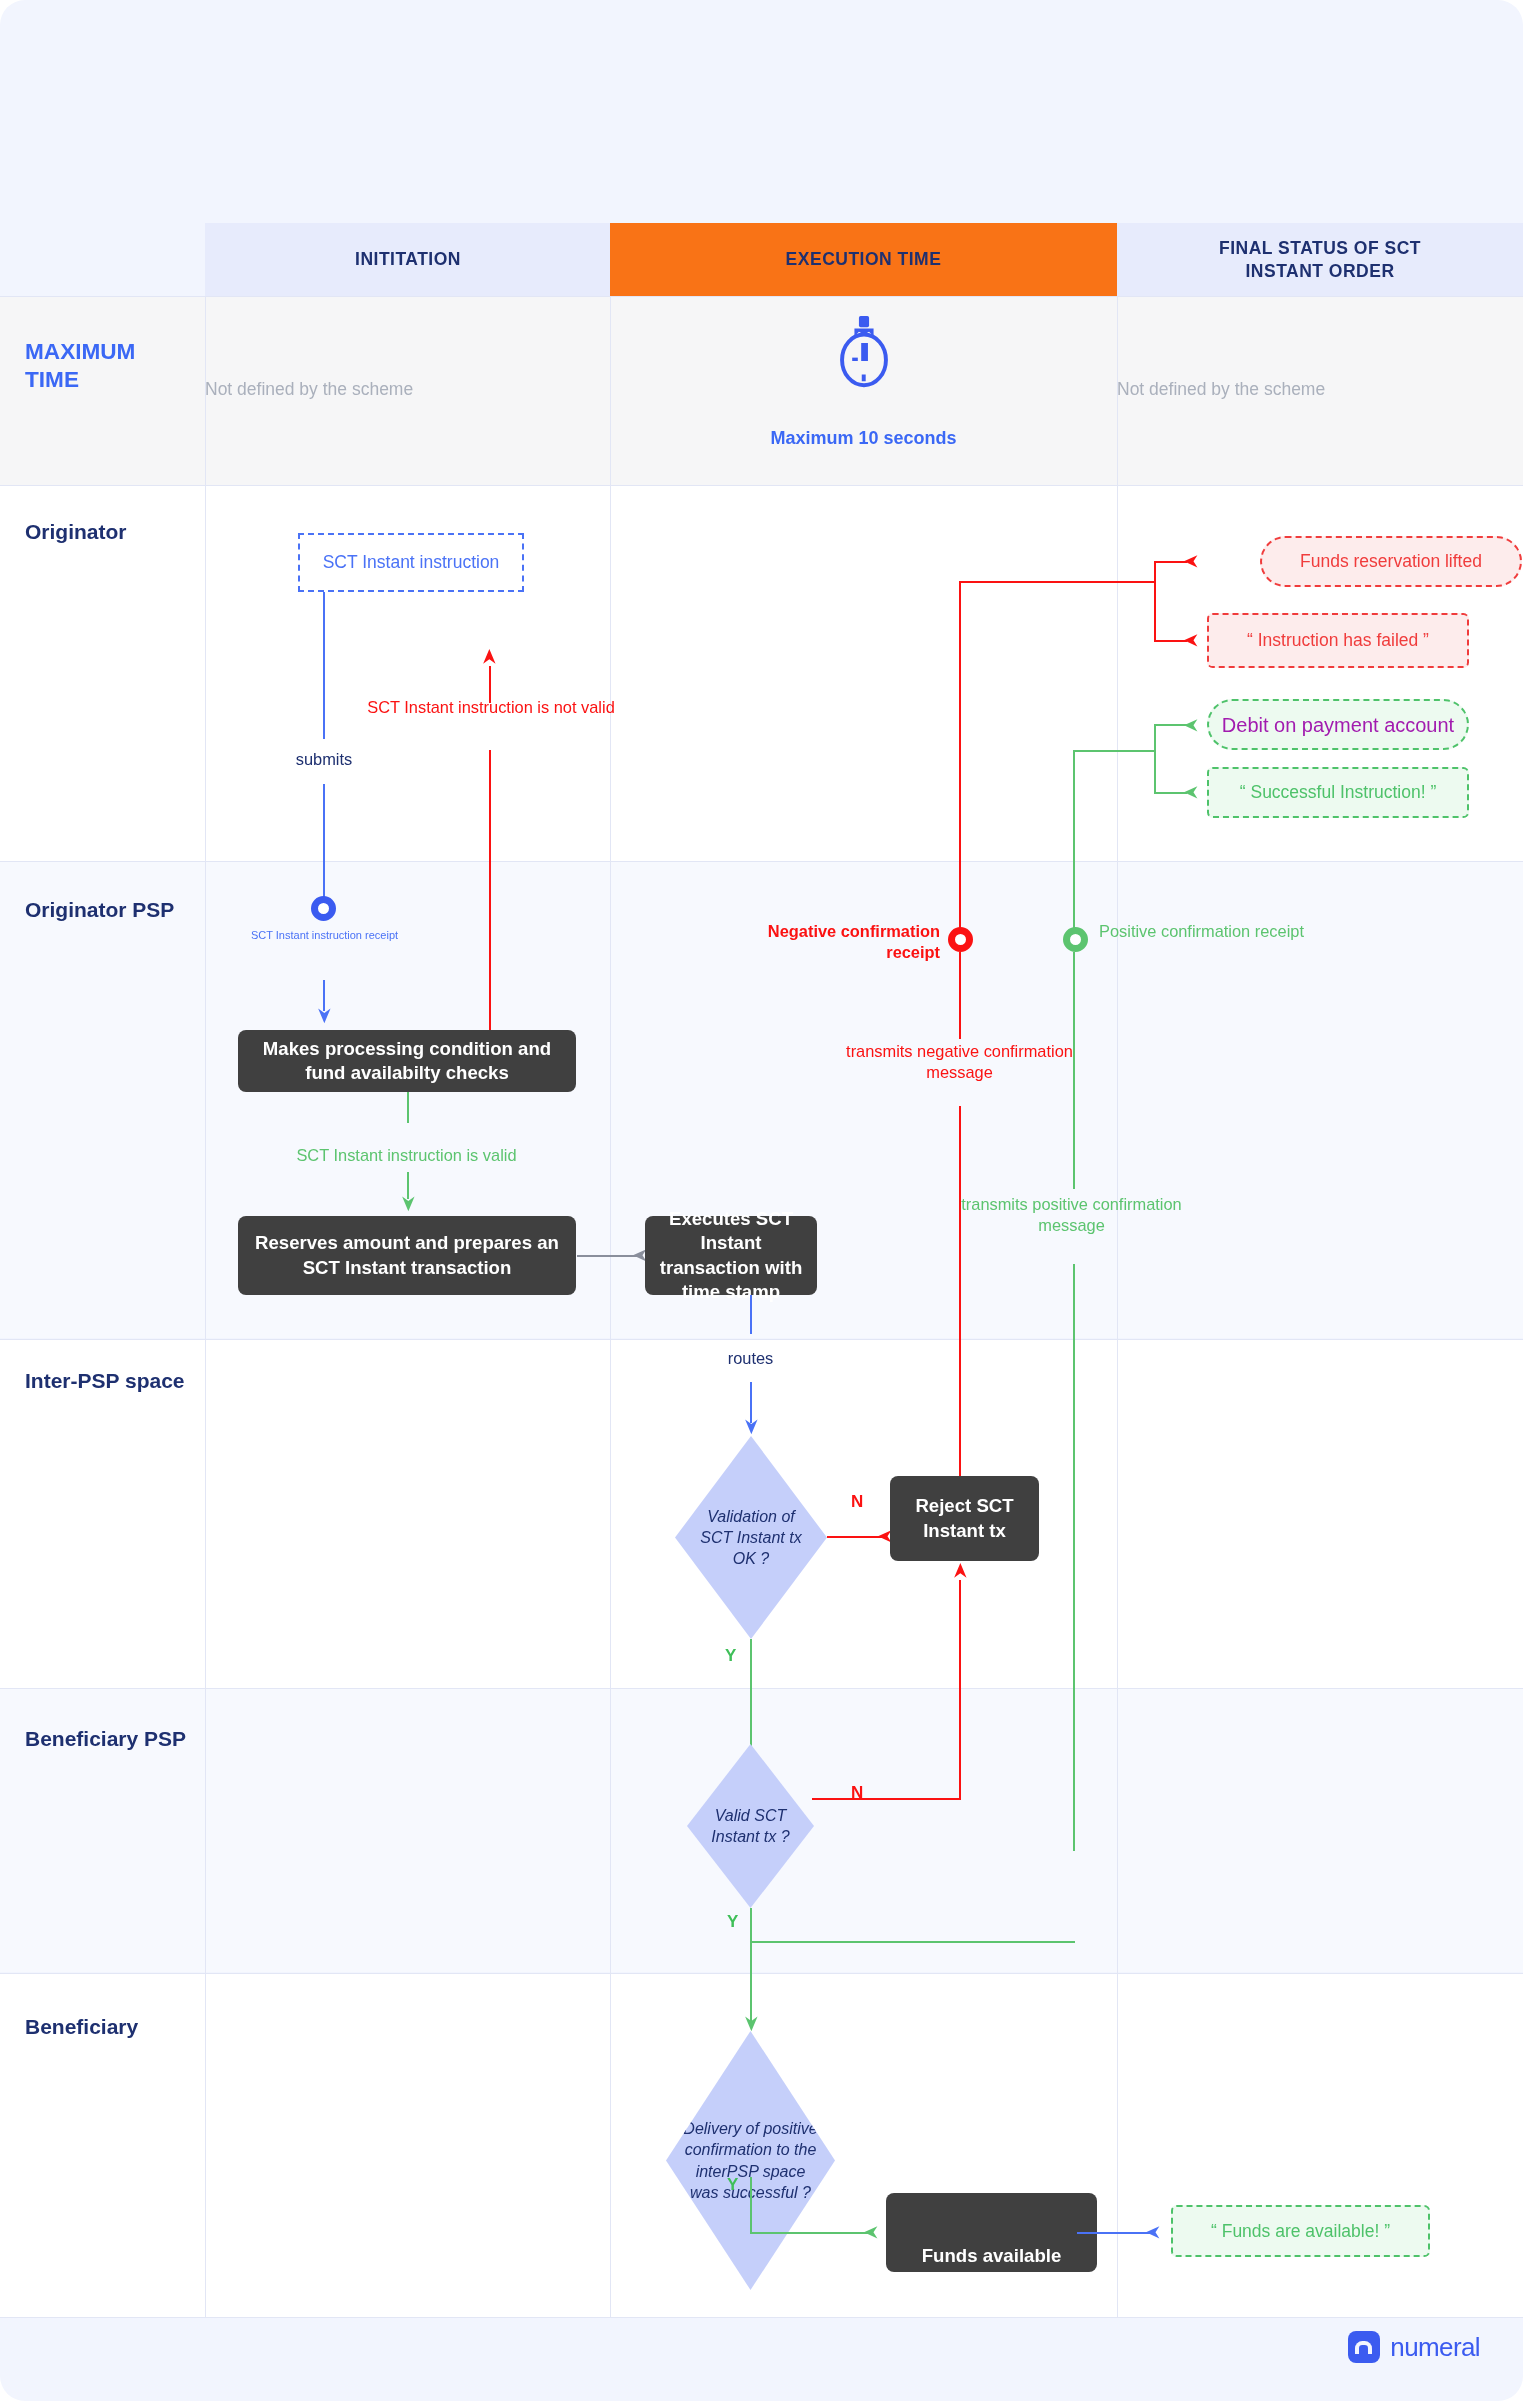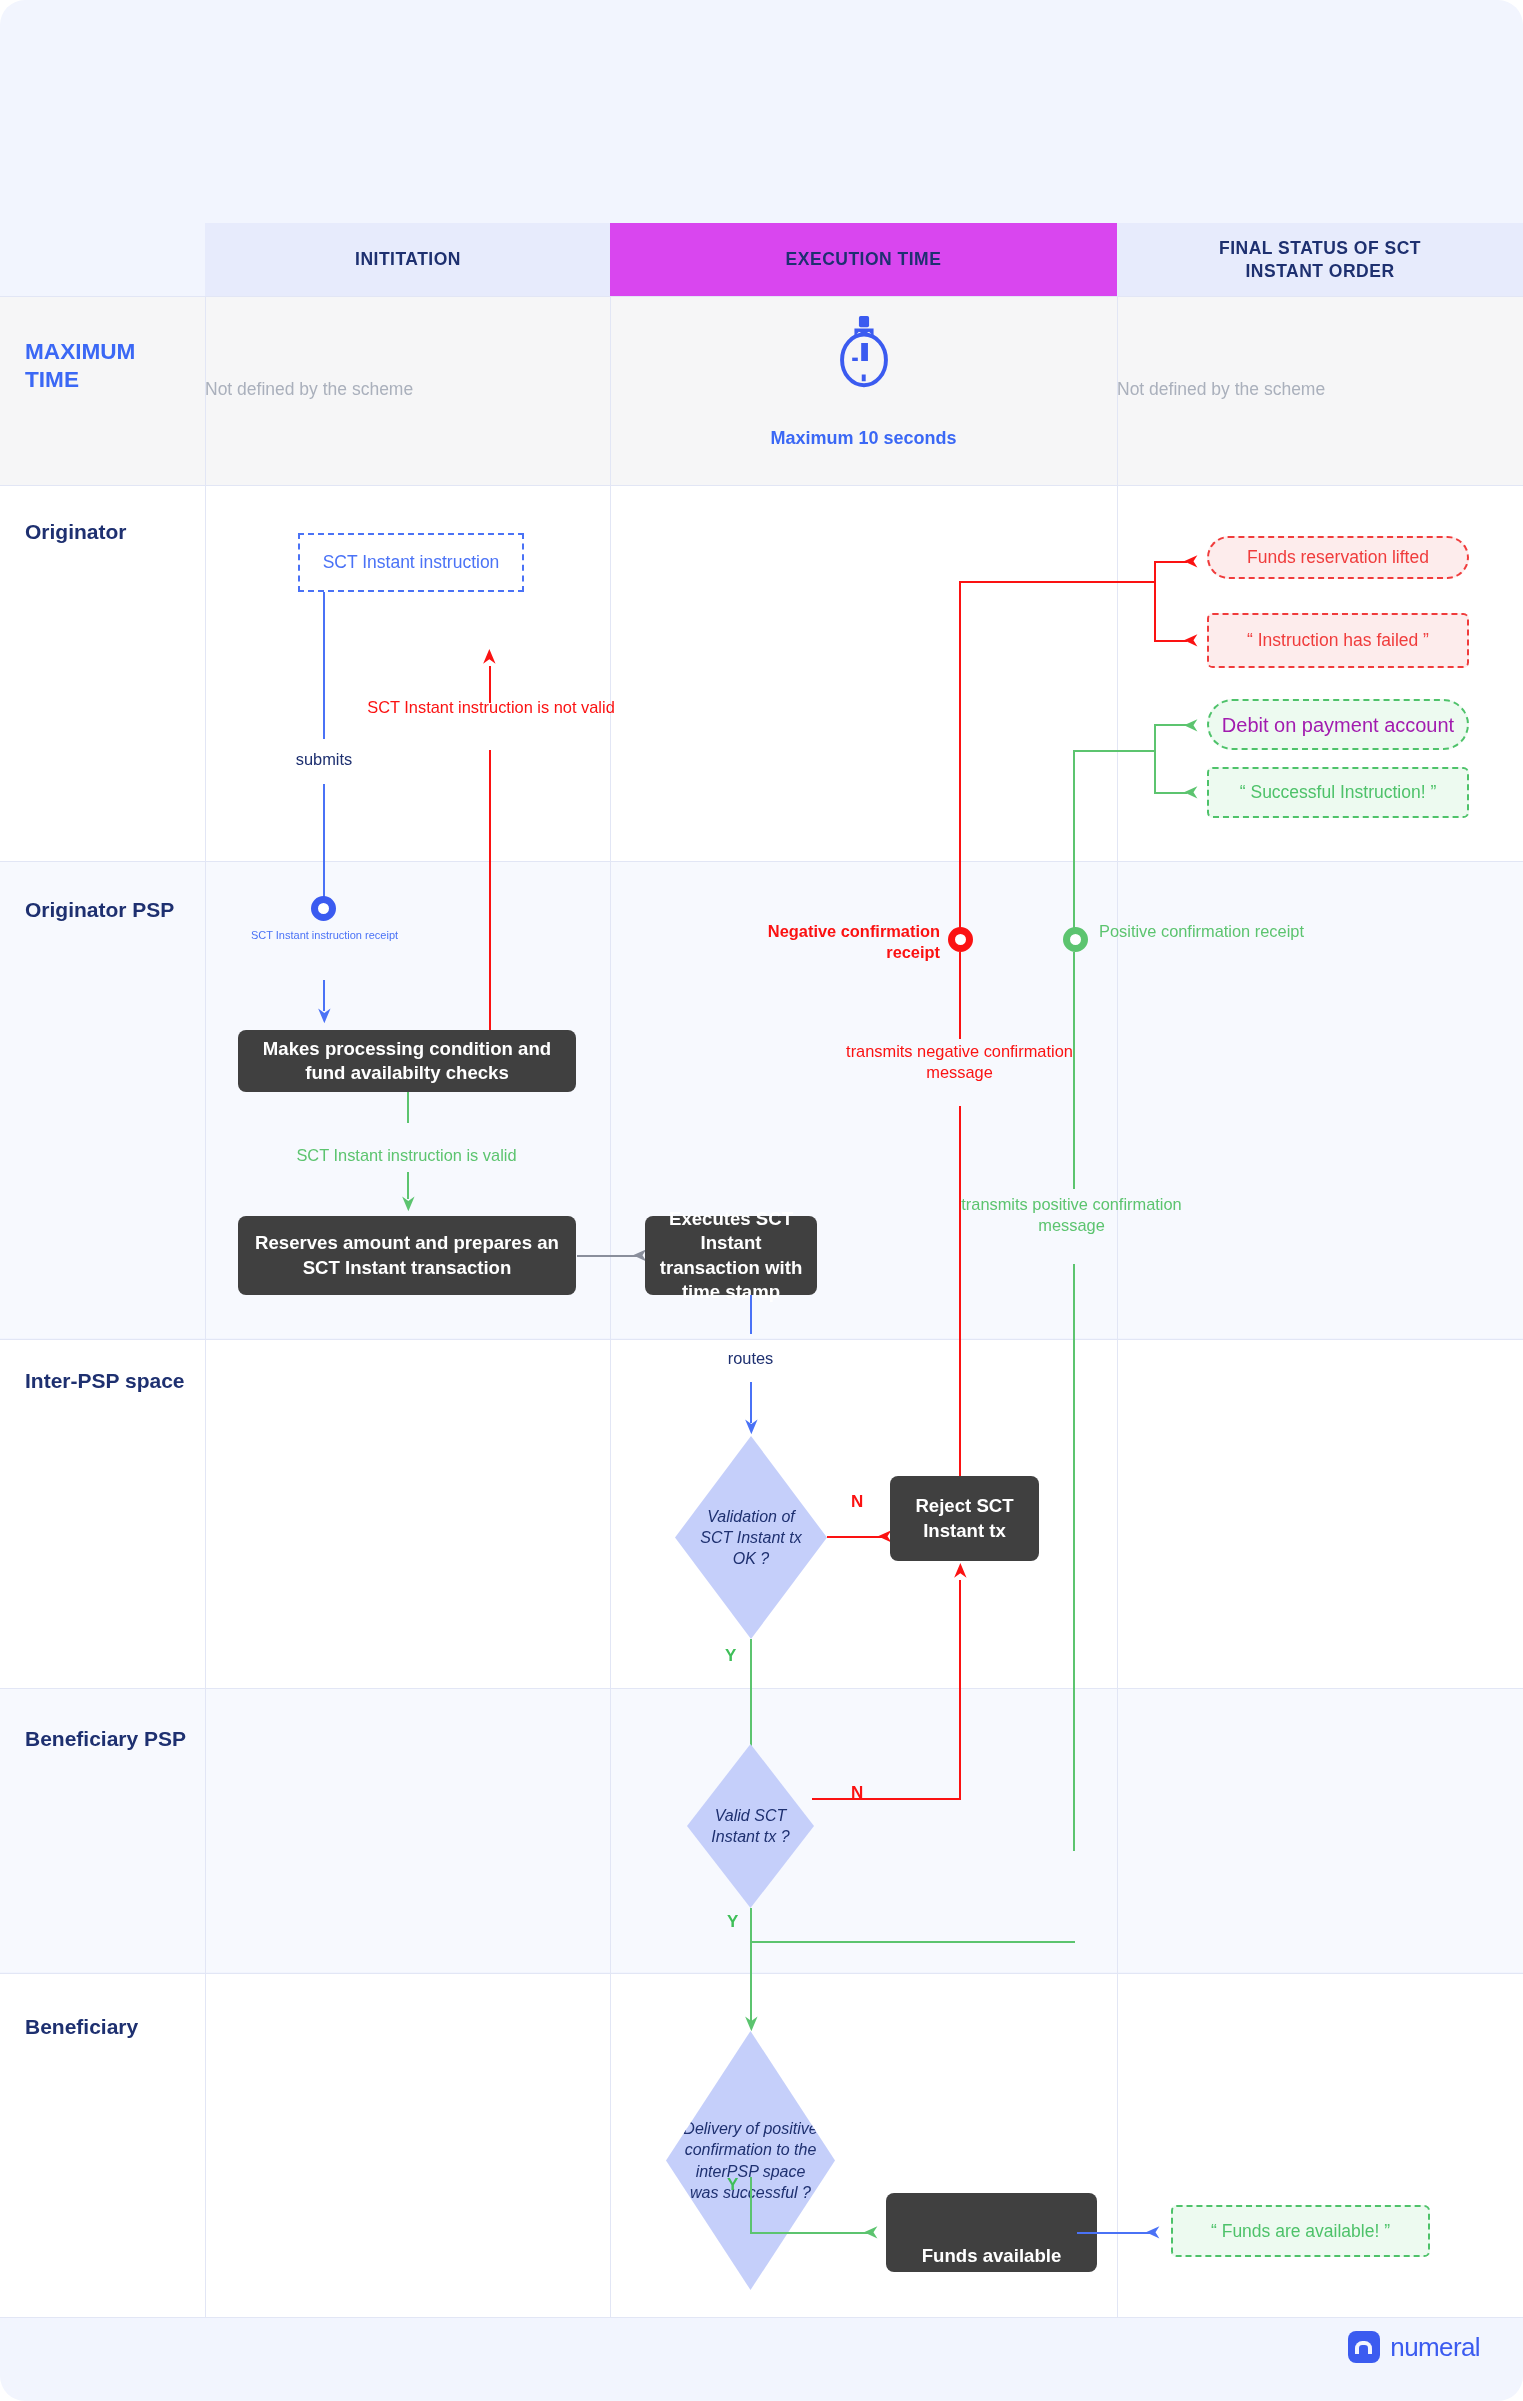--- a/index.html
+++ b/index.html
@@ -45,21 +45,21 @@
     justify-content: center;
     text-align: center;
     font-size: 17.5px;
     font-weight: 700;
     letter-spacing: 0.5px;
     color: #1e3070;
     line-height: 1.28;
     box-sizing: border-box;
   }
   #head-initiation { left: 205px;  width: 406px;  background: #e7ebfc; }
-  #head-execution  { left: 610px; width: 507px;  background: #d946ef; }
+  #head-execution  { left: 610px; width: 507px;  background: #f97316; }
   #head-final      { left: 1117px; width: 406px;  background: #e7ebfc; }
 
   .row-band {
     position: absolute;
     left: 0;
     width: 1523px;
     box-sizing: border-box;
   }
   .row-label {
     position: absolute;
@@ -326,21 +326,21 @@
   <div class="ln h-red" style="left:1154px; top:561px; width:33px;"></div>
   <svg style="position:absolute; left:1184px; top:554px;" width="19" height="14.7" aria-hidden="true" viewBox="0 0 34 26">
     <path d="M0 13 L24 2 L17 13 L24 24 Z" fill="#fb1212"></path>
   </svg>
   <div class="ln v-red" style="left:1154px; top:581px; height:61px;"></div>
   <div class="ln h-red" style="left:1154px; top:640px; width:33px;"></div>
   <svg style="position:absolute; left:1184px; top:633px;" width="19" height="14.7" aria-hidden="true" viewBox="0 0 34 26">
     <path d="M0 13 L24 2 L17 13 L24 24 Z" fill="#fb1212"></path>
   </svg>
 
-  <div class="node pill-red" style="left:1207px; top:536px; width:262px; height:43px;">
+  <div class="node pill-red" style="left:1260px; top:536px; width:262px; height:51px;">
     <span>Funds reservation lifted</span>
   </div>
   <div class="node rect-red" style="left:1207px; top:613px; width:262px; height:55px;">
     <span>“ Instruction has failed ”</span>
   </div>
 
   <div class="ln v-green" style="left:1073px; top:750px; height:181px;"></div>
   <div class="ln h-green" style="left:1073px; top:750px; width:83px;"></div>
   <div class="ln v-green" style="left:1154px; top:724px; height:26px;"></div>
   <div class="ln h-green" style="left:1154px; top:724px; width:33px;"></div>

